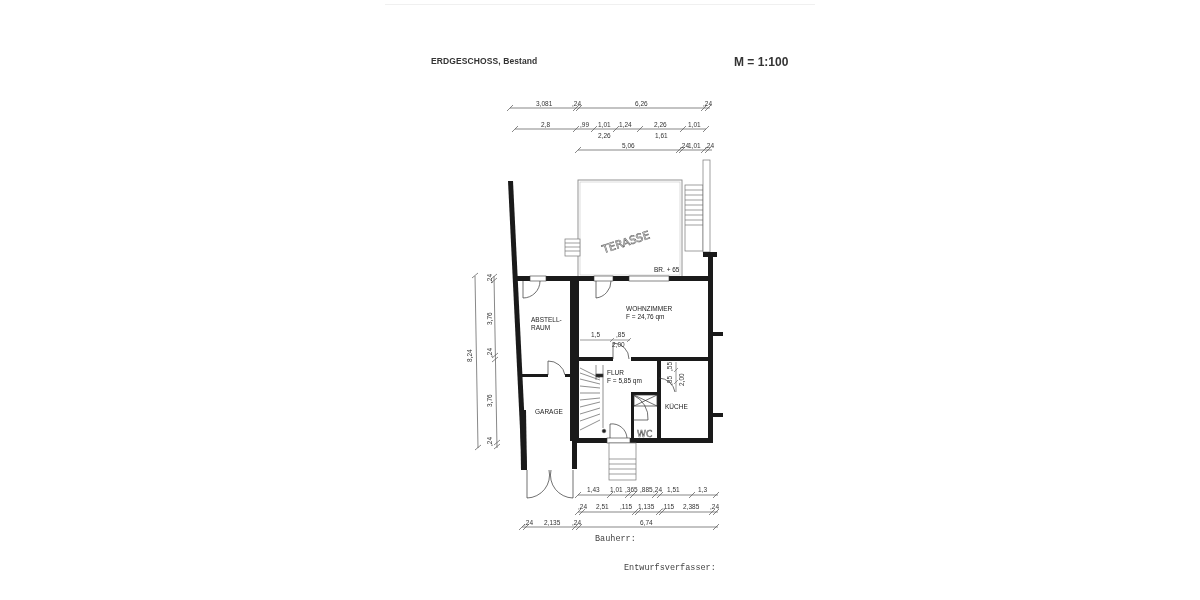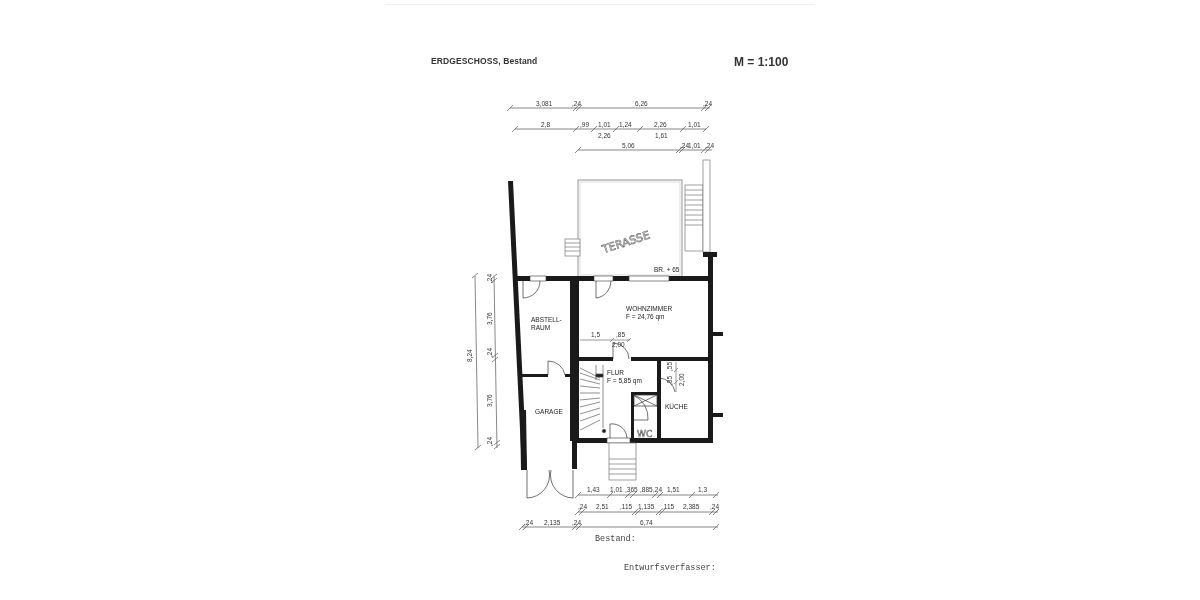--- a/index.html
+++ b/index.html
@@ -292,14 +292,14 @@
     <text class="dim" x="683" y="509">2,385</text>
     <text class="dim" x="710" y="509">,24</text>
 
     <text class="dim" x="524" y="525">,24</text>
     <text class="dim" x="544" y="525">2,135</text>
     <text class="dim" x="572" y="525">,24</text>
     <text class="dim" x="640" y="525">6,74</text>
   </g>
 </svg>
 
-<div class="abs mono" style="left:595px;top:534px;">Bestand:</div>
+<div class="abs mono" style="left:595px;top:534px;">Bauherr:</div>
 <div class="abs mono" style="left:624px;top:563px;">Entwurfsverfasser:</div>
 
 </body></html>

